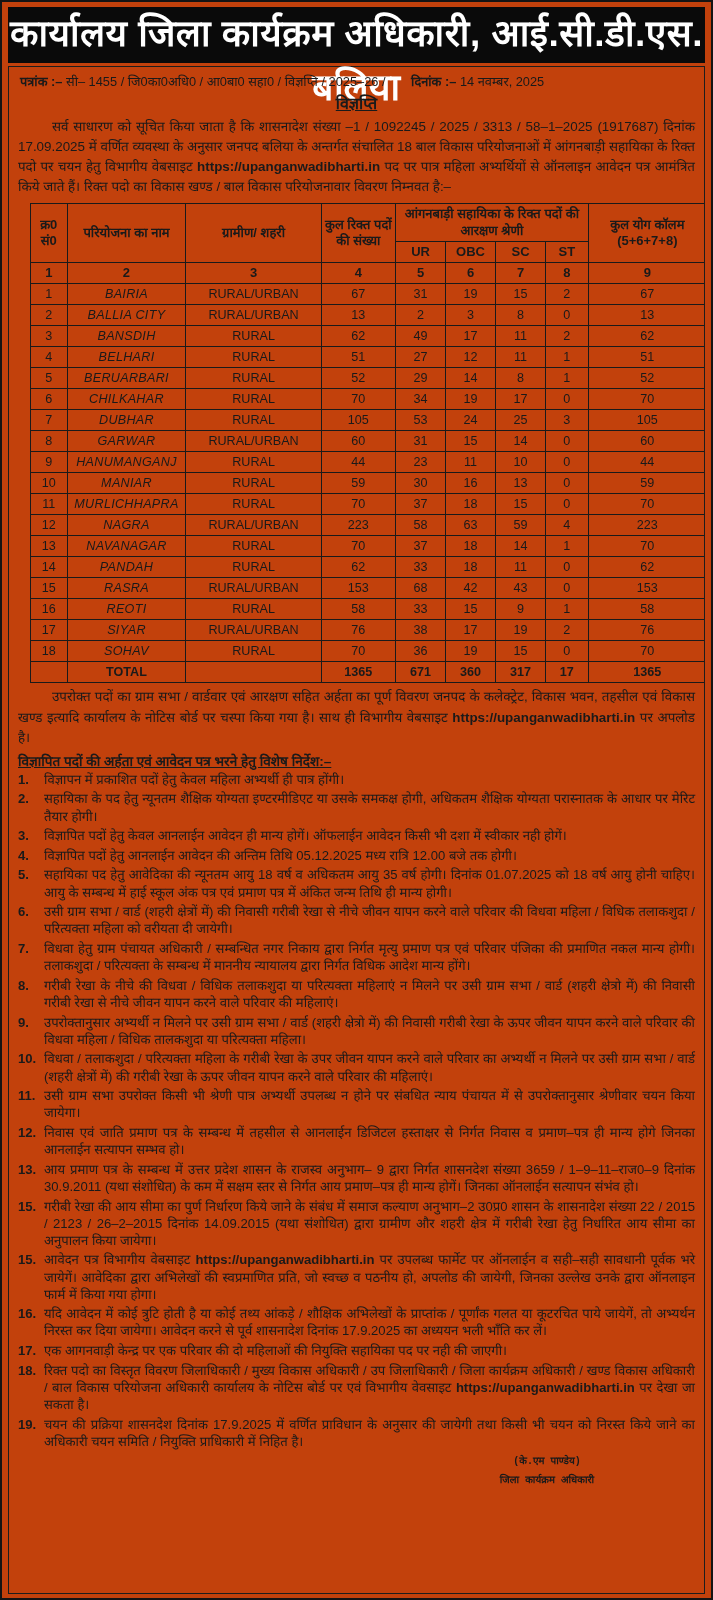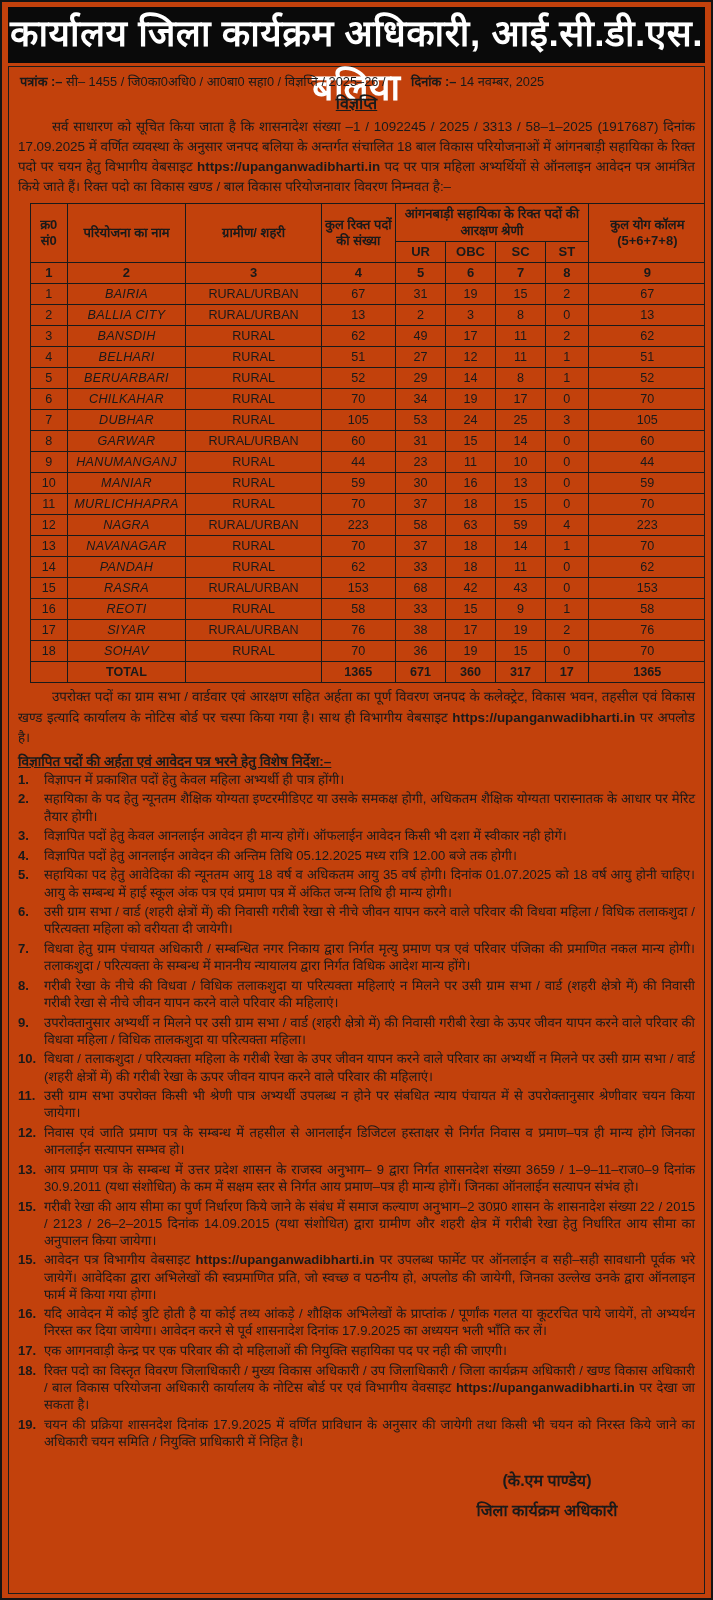--- a/index.html
+++ b/index.html
@@ -59,23 +59,24 @@
   }
   .list { list-style:none; }
   .list li {
     display:flex; font-size:13.1px; line-height:1.31; text-align:justify;
     margin-bottom:2.5px;
   }
   .list li .no { flex:0 0 26px; font-weight:bold; }
   .list li .txt { flex:1; }
   
   .sign-block {
-    margin-top:16px; margin-left:auto; margin-right:48px;
-    width:200px; text-align:center; font-weight:bold; font-size:16px;
+    margin-top:2px; margin-left:auto; margin-right:48px;
+    width:200px; text-align:center; font-weight:bold; font-size:10px;
     line-height:1.9;
+    font-family:Liberation Mono, monospace;
   }
 </style>
 </head>
 <body>
 
 <div class="page">
 
   <div class="banner">
     <span>कार्यालय जिला कार्यक्रम अधिकारी, आई.सी.डी.एस. बलिया</span>
   </div>

